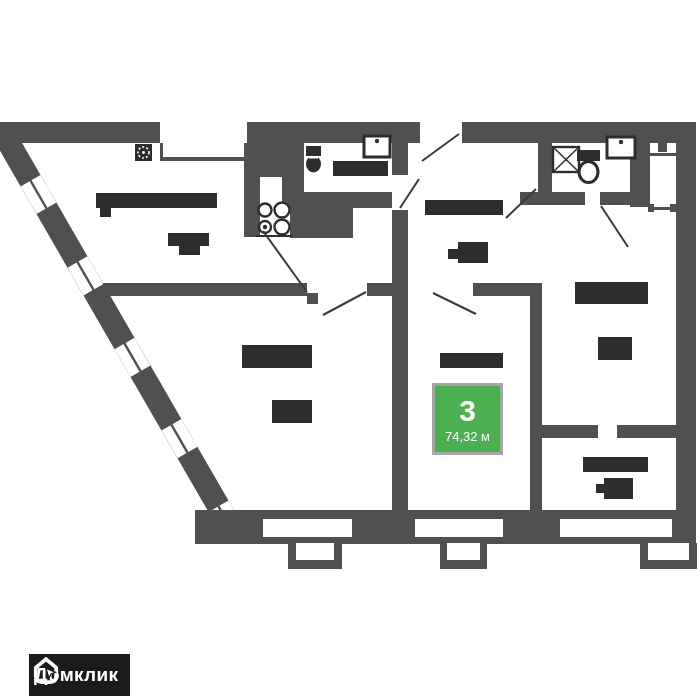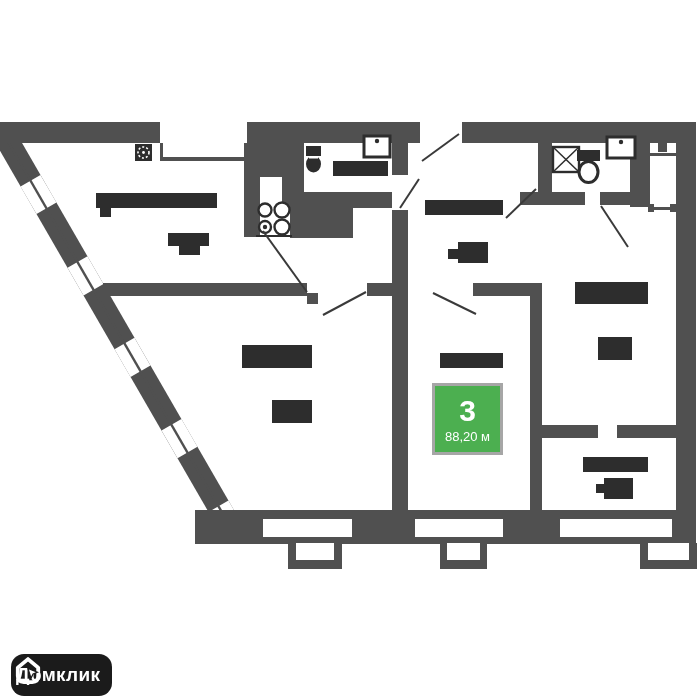--- a/index.html
+++ b/index.html
@@ -19,24 +19,24 @@
   .badge{
     position:absolute;left:432px;top:383px;width:71px;height:72px;
     box-sizing:border-box;border:3px solid var(--badge-border);
     background:var(--badge-green);color:var(--badge-text);
     display:flex;flex-direction:column;align-items:center;justify-content:center;
     line-height:1;user-select:none;
   }
   .badge-num{font-size:30px;font-weight:700;}
   .badge-area{font-size:13px;margin-top:4px;}
   .logo{
-    position:absolute;left:11px;top:654px;height:42px;
+    position:absolute;left:29px;top:654px;height:42px;
     display:flex;align-items:center;gap:6px;
     background:var(--logo-bg);color:var(--logo-text);
-    border-radius:13px;padding:0 12px 0 5px;box-sizing:border-box;
+    border-radius:0;padding:0 12px 0 5px;box-sizing:border-box;
   }
   .logo-text{font-size:19px;font-weight:700;letter-spacing:.3px;}
 </style>
 </head>
 <body>
 
 <div class="stage" style="--background: #ffffff; --wall: #505050; --furniture: #2d2d2d; --door-line: #3a3a3a; --window-line: #6e6e6e; --badge-green: #4caf50; --badge-border: #a6a6a6; --badge-text: #ffffff; --logo-bg: #1b1b1b; --logo-text: #ffffff;">
 
   <svg width="700" height="700" viewBox="0 0 700 700">
 
@@ -190,21 +190,21 @@
       <line class="doorline" x1="433" y1="293" x2="476" y2="314"></line>
       <line class="doorline" x1="506" y1="218" x2="536" y2="189"></line>
       <line class="doorline" x1="601" y1="206" x2="628" y2="247"></line>
       <line class="doorline" x1="400" y1="208" x2="419" y2="179"></line>
       <line class="doorline" x1="422" y1="161" x2="459" y2="134"></line>
     </g>
   </svg>
 
   <div class="badge">
     <div class="badge-num">3</div>
-    <div class="badge-area">88,20 м</div>
+    <div class="badge-area">74,32 м</div>
   </div>
 
   <div class="logo">
     <svg width="34" height="34" viewBox="0 0 40 40">
       <path d="M8 16 L20 6 L32 16 V26 Q32 33 25 33 H15 Q8 33 8 26 Z" fill="none" stroke="#ffffff" stroke-width="4.5" stroke-linejoin="round"></path>
       <path d="M20 17 L31 21.5 L26 23.5 L23.5 28.5 Z" fill="#ffffff" stroke="var(--logo-bg,#1b1b1b)" stroke-width="1.5"></path>
     </svg>
     <span class="logo-text">Домклик</span>
   </div>
 

